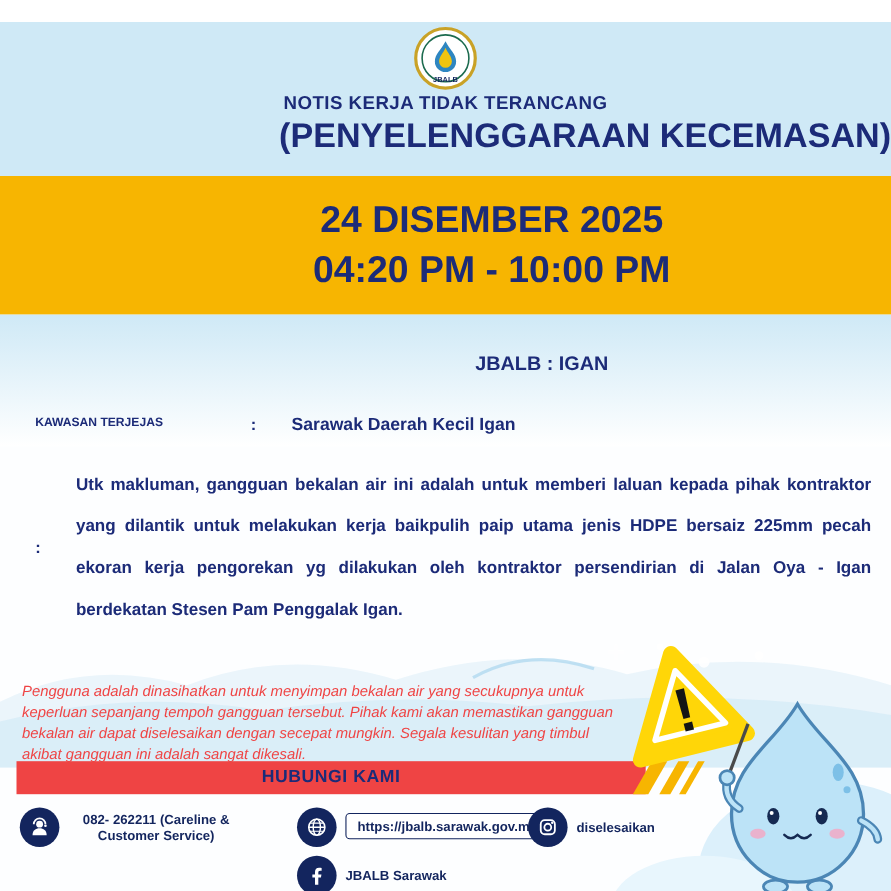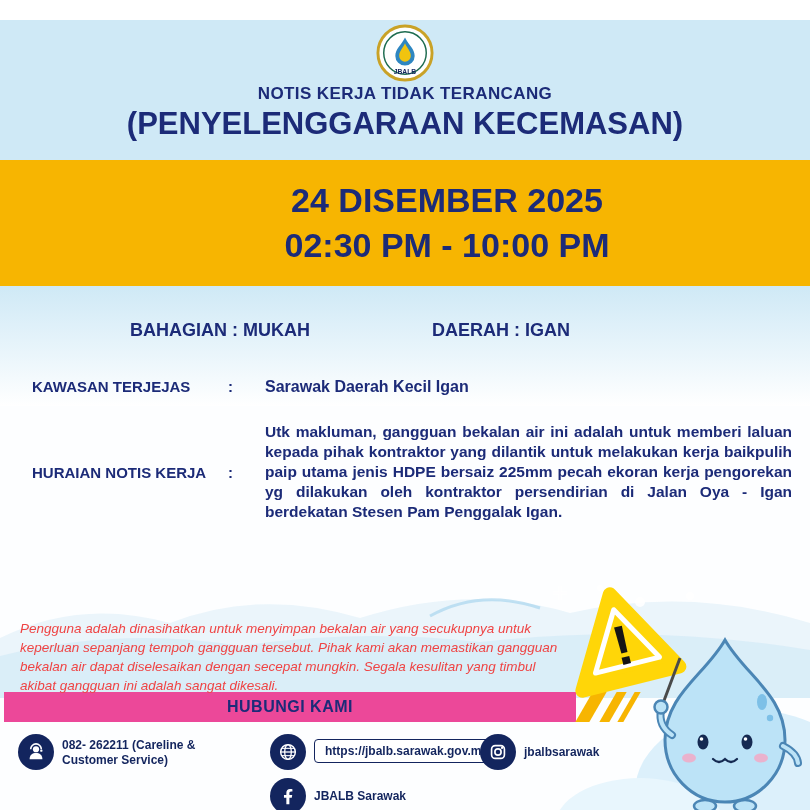--- a/index.html
+++ b/index.html
@@ -4,63 +4,63 @@
 <style>
   html,body{margin:0;padding:0;}
   body{width:810px;height:810px;font-family:"Liberation Sans",sans-serif;background:#fff;}
   .poster{position:relative;width:810px;height:810px;background:#fdfeff;overflow:hidden;margin-top:20px;}
 
   
   .top-bg{position:absolute;top:0;left:0;width:810px;height:140px;background:#cfe9f6;}
   .logo-wrap{position:absolute;top:4px;left:50%;transform:translateX(-50%);width:58px;height:58px;}
   .notice-type{position:absolute;top:64px;left:0;width:810px;text-align:center;
     font-size:17px;font-weight:bold;color:#1c2b78;letter-spacing:.4px;}
-  .main-title{position:absolute;top:86px;left:0;width:810px;text-align:center;
+  .main-title{position:absolute;top:86px;left:0;width:810px;text-align:right;
     font-size:31px;font-weight:bold;color:#1c2b78;}
 
   
   .banner{position:absolute;top:140px;left:0;width:810px;height:126px;background:#f7b501;
     display:flex;flex-direction:column;justify-content:center;align-items:center;gap:6px;padding-left:42px;}
   .banner-line{font-size:34px;font-weight:bold;color:#1c2b78;}
 
   
   .mid-grad{position:absolute;top:266px;left:0;width:810px;height:120px;
     background:linear-gradient(180deg,#cfe9f6 0%,#e9f5fb 55%,#ffffff 100%);}
 
   .region-bahagian{position:absolute;top:300px;left:130px;font-size:18px;font-weight:bold;color:#1c2b78;}
   .region-daerah{position:absolute;top:300px;left:432px;font-size:18px;font-weight:bold;color:#1c2b78;}
 
   
   .details{position:absolute;top:358px;left:32px;width:760px;color:#1c2b78;z-index:2;}
   .detail-row{display:flex;}
   .detail-row.centered{align-items:center;}
-  .col-label{width:196px;font-size:15px;font-weight:bold;}
+  .col-label{width:196px;font-size:11px;font-weight:bold;}
   .col-colon{width:37px;font-size:15px;font-weight:bold;}
   .col-value{flex:1;font-size:16px;font-weight:bold;}
   .row2{margin-top:26px;}
-  .description{flex:1;font-size:15.5px;font-weight:bold;text-align:justify;line-height:20px;}
+  .description{flex:1;font-size:15.5px;font-weight:bold;text-align:justify;line-height:38px;}
 
   
   .splash-band{position:absolute;top:548px;left:0;width:810px;height:130px;z-index:1;}
 
   .disclaimer{position:absolute;top:599px;left:20px;width:552px;font-size:13.5px;font-style:italic;
     color:#ef4444;line-height:19px;z-index:3;}
 
   
-  .hubungi-bar{position:absolute;top:672px;left:4px;width:572px;height:30px;background:#ec4899;z-index:2;
+  .hubungi-bar{position:absolute;top:672px;left:15px;width:572px;height:30px;background:#ef4444;z-index:2;
     text-align:center;line-height:30px;font-size:16px;font-weight:bold;color:#1c2b78;letter-spacing:.5px;}
   .stripe{position:absolute;top:672px;height:30px;background:#f7b501;transform:skewX(-30deg);z-index:2;}
   .stripe.s1{left:584px;width:14px;}
   .stripe.s2{left:608px;width:10px;}
   .stripe.s3{left:626px;width:6px;}
 
   .contacts{position:absolute;top:706px;left:0;width:660px;height:104px;z-index:3;color:#13255e;}
   .icon-circle{position:absolute;width:36px;height:36px;border-radius:50%;background:#13255e;
     display:flex;align-items:center;justify-content:center;}
-  .ct{position:absolute;font-size:12px;font-weight:bold;color:#13255e;line-height:15px;}
+  .ct{position:absolute;font-size:12px;font-weight:bold;color:#13255e;line-height:15px;text-align:center;}
   .phone-icon{left:18px;top:8px;}
   .phone-text{left:62px;top:12px;width:160px;}
   .globe-icon{left:270px;top:8px;}
   .url-pill{position:absolute;left:314px;top:13px;border:1.5px solid #13255e;border-radius:4px;
     background:#fff;padding:4px 10px;font-size:12px;font-weight:bold;color:#13255e;}
   .insta-icon{left:480px;top:8px;}
   .insta-text{left:524px;top:19px;}
   .fb-icon{left:270px;top:52px;}
   .fb-text{left:314px;top:63px;}
 
@@ -81,36 +81,34 @@
       <path d="M30,20 C32,25 36,28 36,33 a6,6 0 1 1 -12,0 C24,28 28,25 30,20 Z" fill="#f1c40f"></path>
       <text x="30" y="52" text-anchor="middle" font-size="7" font-weight="bold" fill="#13255e">JBALB</text>
     </svg>
   </div>
 
   <div class="notice-type">NOTIS KERJA TIDAK TERANCANG</div>
   <div class="main-title">(PENYELENGGARAAN KECEMASAN)</div>
 
   <div class="banner">
     <div class="banner-line">24 DISEMBER 2025</div>
-    <div class="banner-line">02:30 PM - 10:00 PM</div>
+    <div class="banner-line">04:20 PM - 10:00 PM</div>
   </div>
 
   <div class="mid-grad"></div>
 
-  <div class="region-bahagian">BAHAGIAN : MUKAH</div>
-  <div class="region-daerah">DAERAH : IGAN</div>
+  <div class="region-daerah">JBALB : IGAN</div>
 
   <div class="details">
     <div class="detail-row">
       <div class="col-label">KAWASAN TERJEJAS</div>
       <div class="col-colon">:</div>
       <div class="col-value">Sarawak Daerah Kecil Igan</div>
     </div>
     <div class="detail-row row2 centered">
-      <div class="col-label">HURAIAN NOTIS KERJA</div>
       <div class="col-colon">:</div>
       <div class="description">Utk makluman, gangguan bekalan air ini adalah untuk memberi laluan kepada pihak kontraktor yang dilantik untuk melakukan kerja baikpulih paip utama jenis HDPE bersaiz 225mm pecah ekoran kerja pengorekan yg dilakukan oleh kontraktor persendirian di Jalan Oya - Igan berdekatan Stesen Pam Penggalak Igan.</div>
     </div>
   </div>
 
   <svg class="splash-band" viewBox="0 0 810 130">
     <path d="M0,70 Q80,30 170,55 Q260,20 360,50 Q470,15 570,45 Q690,18 810,55 L810,130 L0,130 Z" fill="#cfe9f6" opacity="0.40"></path>
     <path d="M0,88 Q120,58 240,78 Q360,60 480,74 Q650,55 810,82 L810,130 L0,130 Z" fill="#bfe2f4" opacity="0.38"></path>
     <path d="M430,48 q50,-28 110,-8" stroke="#a9d6ee" stroke-width="3" fill="none" opacity="0.7"></path>
     <circle cx="640" cy="34" r="5" fill="#ffffff" opacity="0.9"></circle>
@@ -151,21 +149,21 @@
     </div>
     <div class="url-pill">https://jbalb.sarawak.gov.my/</div>
 
     <div class="icon-circle insta-icon">
       <svg viewBox="0 0 24 24" width="22" height="22">
         <rect x="5" y="5" width="14" height="14" rx="4" stroke="#ffffff" stroke-width="1.8" fill="none"></rect>
         <circle cx="12" cy="12" r="3.4" stroke="#ffffff" stroke-width="1.8" fill="none"></circle>
         <circle cx="16.4" cy="7.6" r="1.2" fill="#ffffff"></circle>
       </svg>
     </div>
-    <div class="ct insta-text">jbalbsarawak</div>
+    <div class="ct insta-text">diselesaikan</div>
 
     <div class="icon-circle fb-icon">
       <svg viewBox="0 0 24 24" width="22" height="22">
         <path d="M13.5,21 v-7 h2.6 l0.5,-3 h-3.1 V9 c0,-1 0.4,-1.8 1.9,-1.8 h1.4 V4.5 c-0.5,-0.1 -1.5,-0.2 -2.6,-0.2 c-2.4,0 -4,1.4 -4,4.2 v2.5 H7.6 v3 h2.6 v7 Z" fill="#ffffff"></path>
       </svg>
     </div>
     <div class="ct fb-text">JBALB Sarawak</div>
 
   </div>
 

